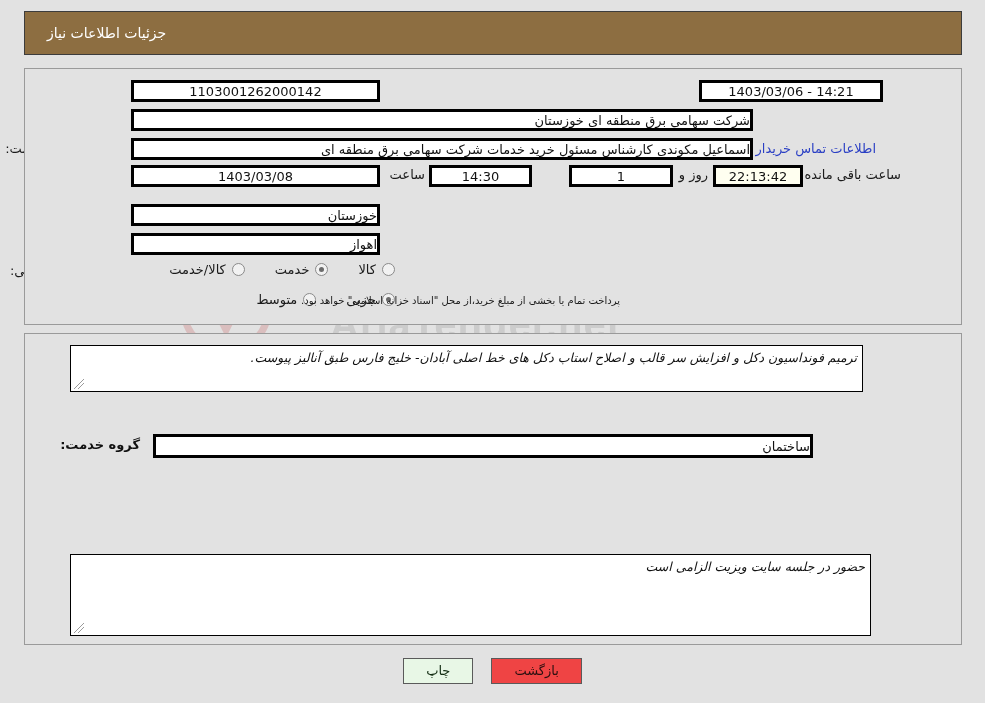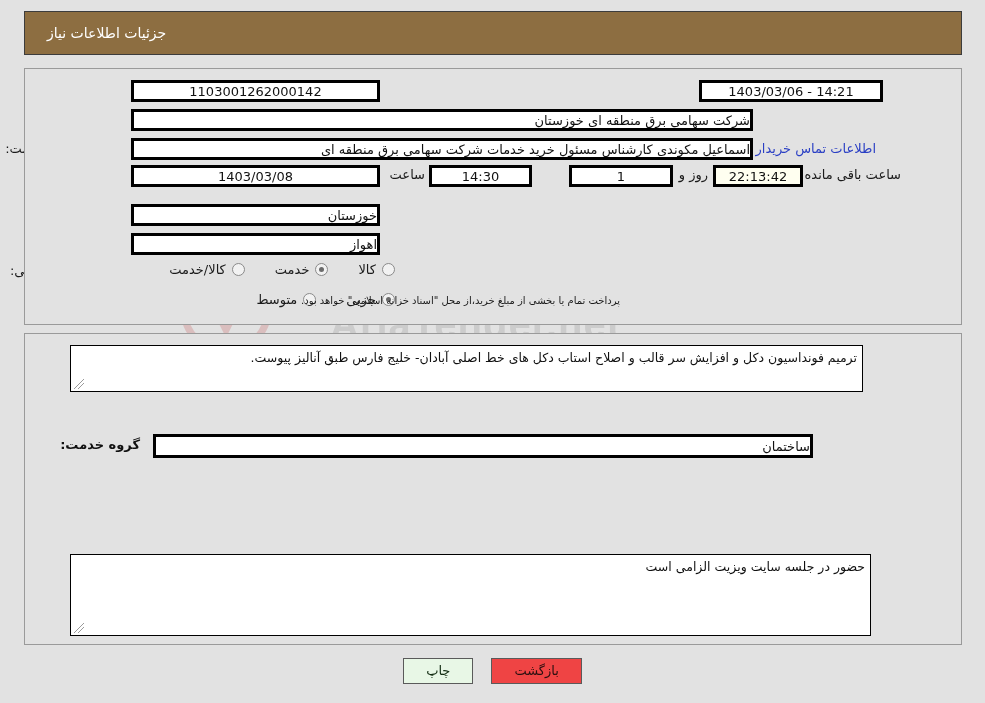--- a/index.html
+++ b/index.html
@@ -150,20 +150,21 @@
     box-sizing: border-box;
     overflow: hidden;
   }
   .ta-text {
     font-size: 12.5px;
     color: #111111;
     line-height: 1.45;
     padding: 3px 5px 0 5px;
     direction: rtl;
     text-align: right;
+    font-style: italic;
   }
   .ta-grip {
     position: absolute;
     left: 2px; bottom: 1px;
     width: 12px; height: 12px;
   }
 
   .section-title {
     position: absolute;
     font-size: 13px;

